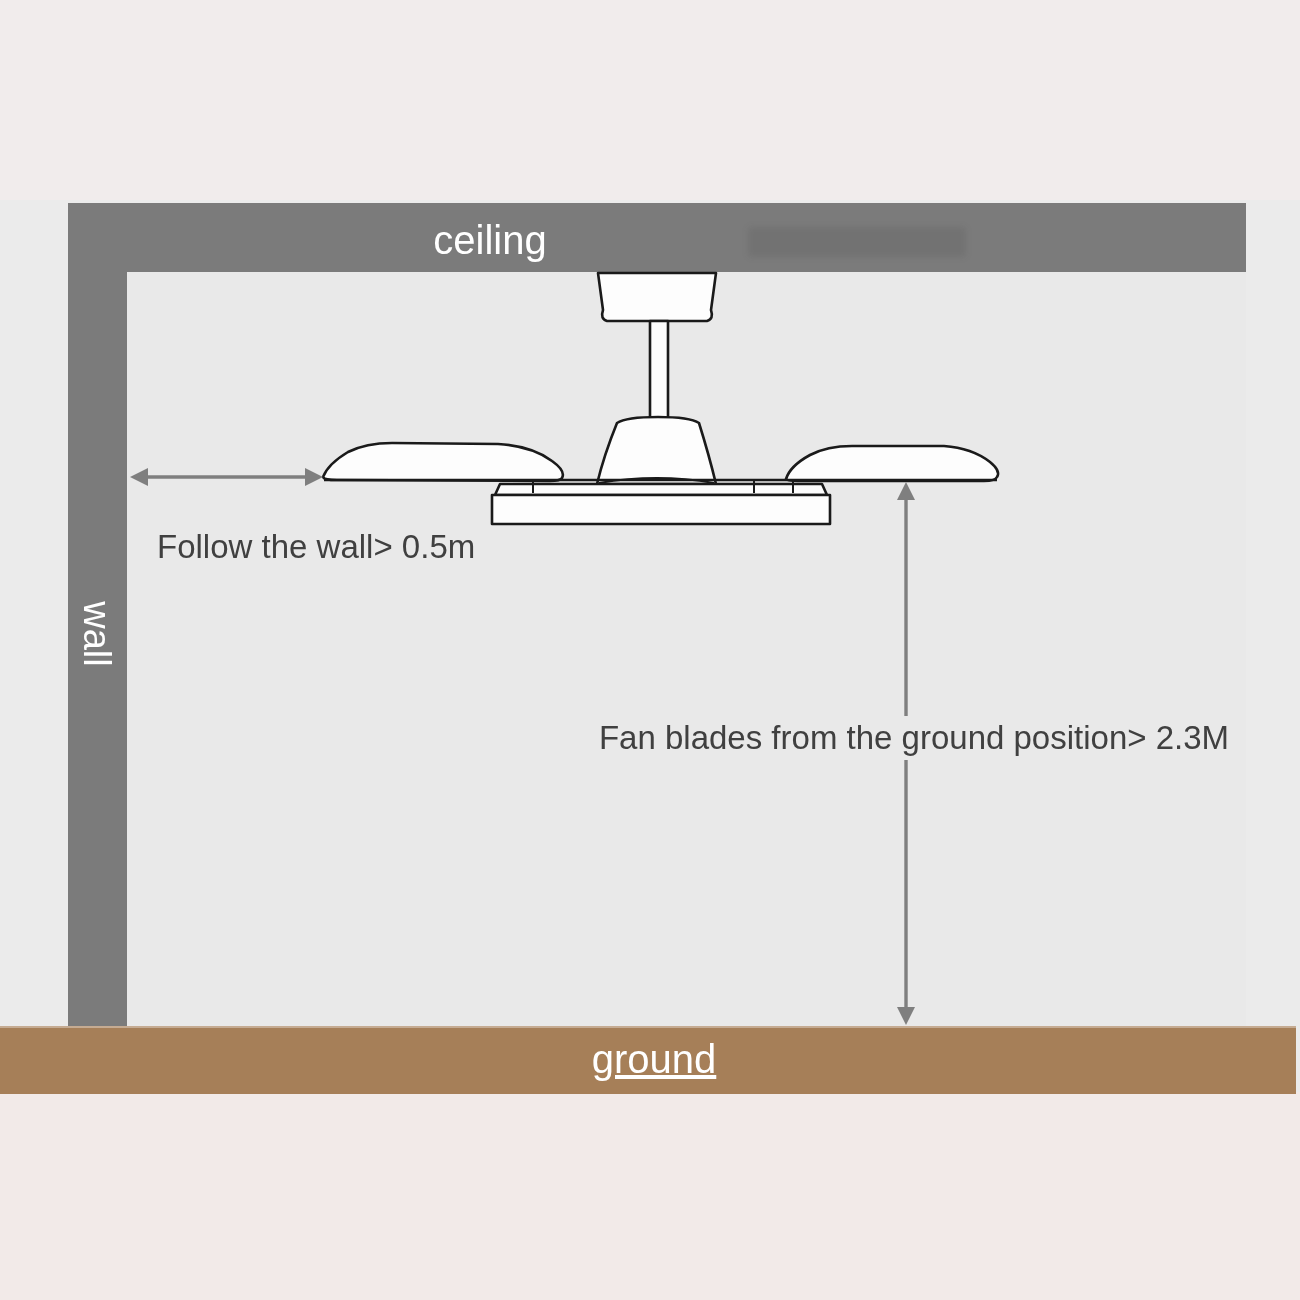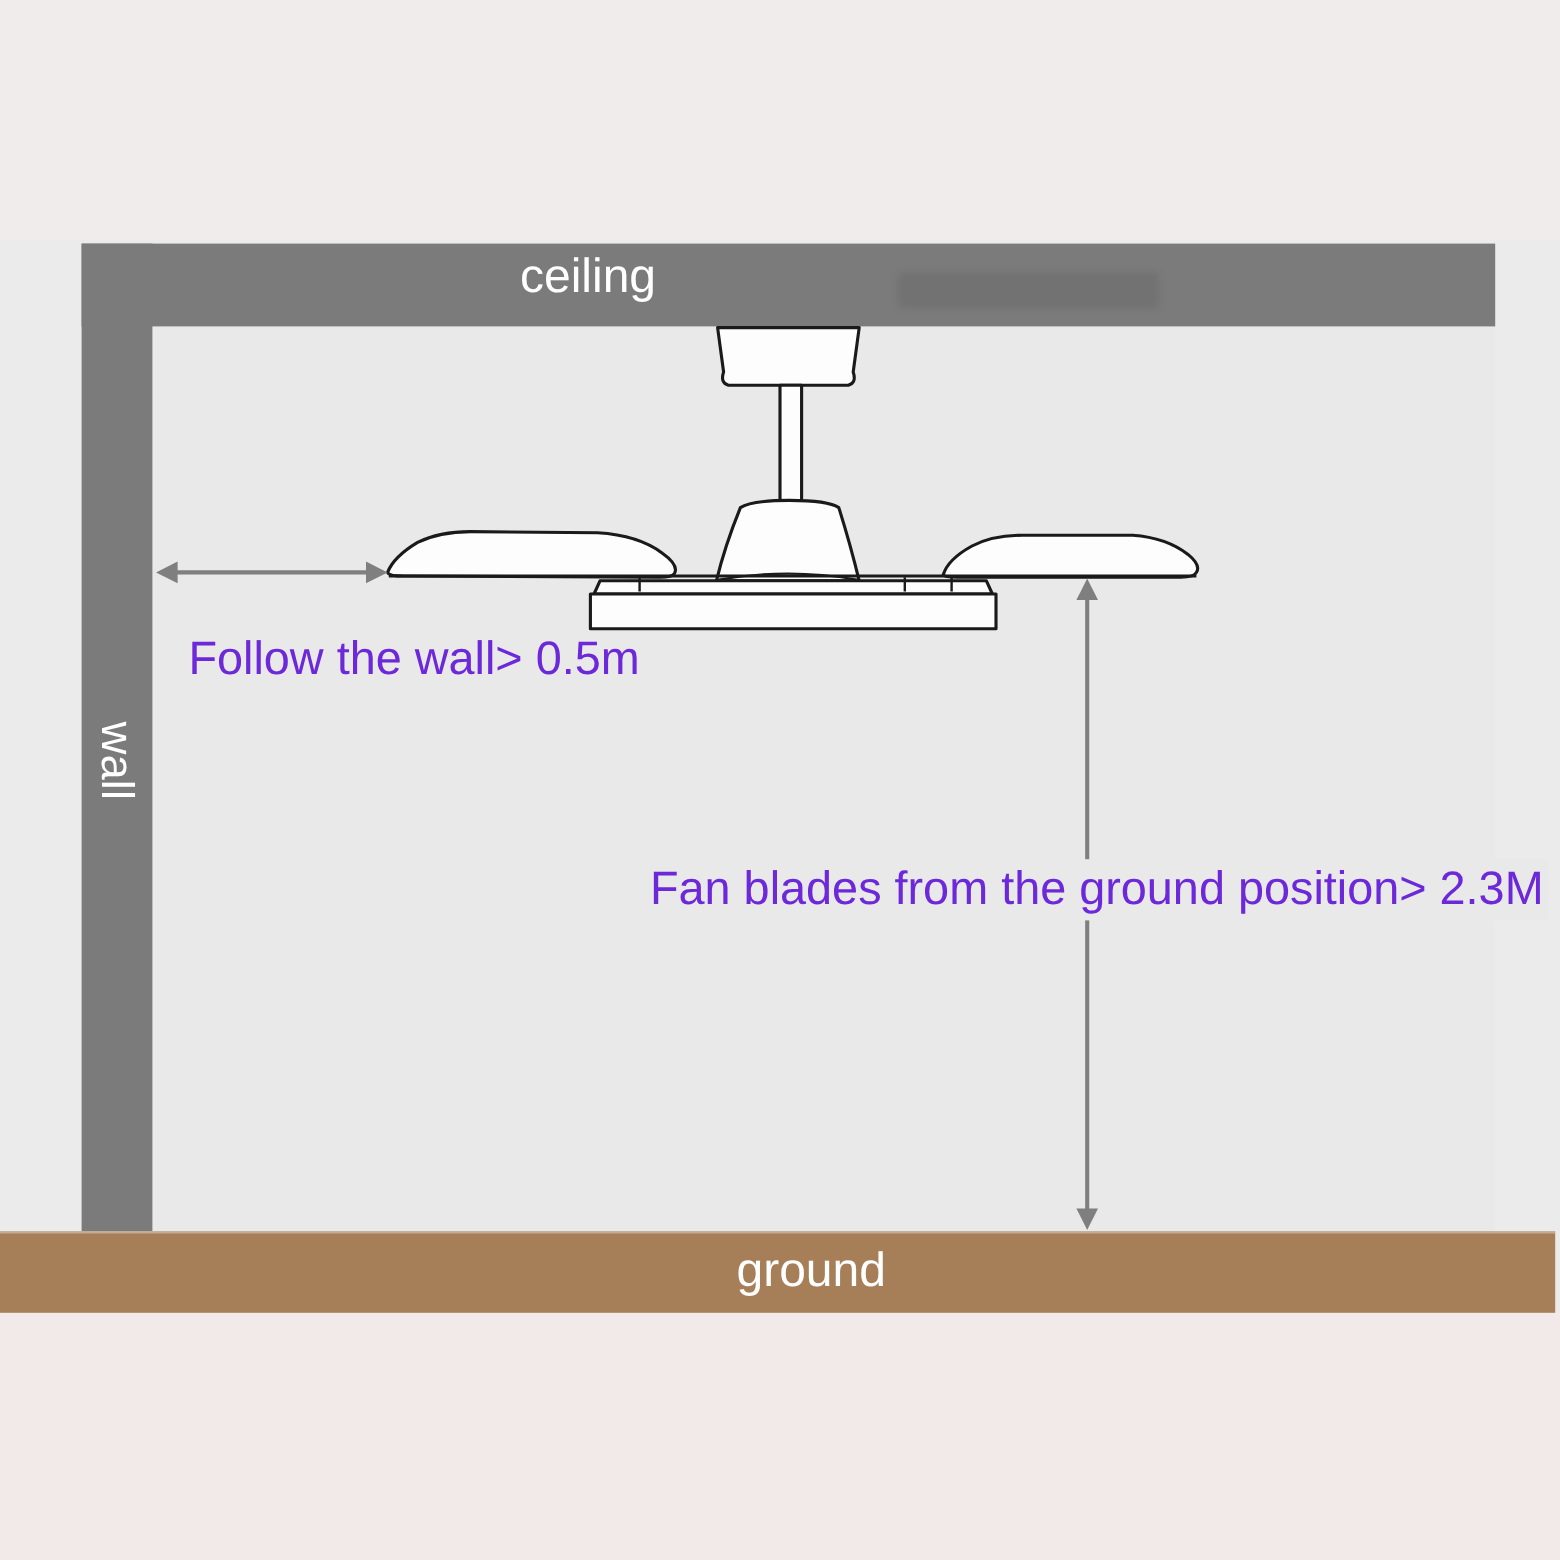--- a/index.html
+++ b/index.html
@@ -40,28 +40,28 @@
     position:absolute;left:748px;top:227px;width:218px;height:30px;
     background:rgba(40,40,40,0.10);
     filter:blur(3px);
     border-radius:4px;
   }
   
   .struct-label{
     position:absolute;color:#ffffff;font-size:40px;line-height:1;
     transform:translate(-50%,-50%);white-space:nowrap;
   }
-  .label-ceiling{left:490px;top:230px;}
-  .label-ground{left:676px;top:1059px;}
+  .label-ceiling{left:490px;top:240px;}
+  .label-ground{left:654px;top:1059px;text-decoration:underline;}
   .label-wall{
     left:97px;top:634px;font-size:38px;
     transform:translate(-50%,-50%) rotate(90deg);
   }
   .annotation{
-    position:absolute;color:#6d28d9;font-size:39px;line-height:1.2;
+    position:absolute;color:#404040;font-size:33px;line-height:1.2;
     white-space:nowrap;
   }
   .anno-wall{left:157px;top:527px;}
   .anno-ground{
     left:914px;top:716px;transform:translateX(-50%);
     background:#e9e9e9;padding:2px 4px;
   }
   svg.diagram{position:absolute;left:0;top:0;pointer-events:none;}
 </style>
 </head>

